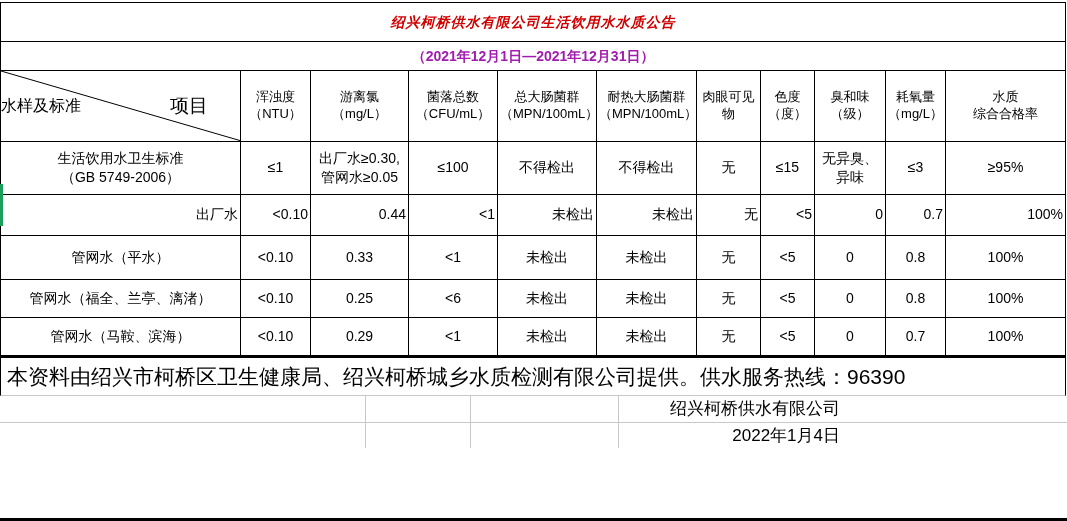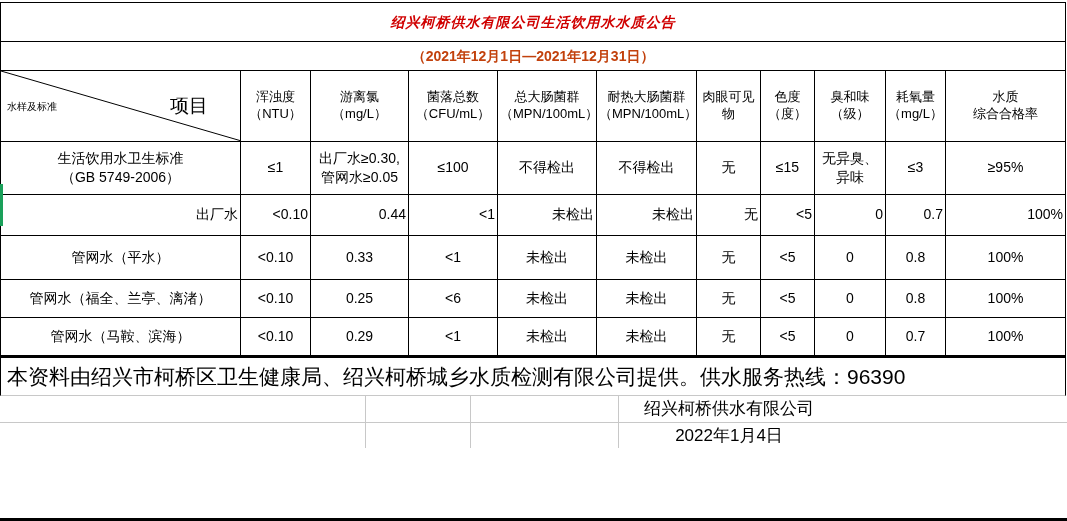--- a/index.html
+++ b/index.html
@@ -2,37 +2,37 @@
 <html><head>
 <meta charset="utf-8">
 <style>
   html,body{margin:0;padding:0;background:#fff;}
   .page{position:relative;width:1067px;height:521px;background:#fff;overflow:hidden;
         font-family:"Liberation Sans","DejaVu Sans",sans-serif;color:#000;}
   table.main{border-collapse:collapse;table-layout:fixed;width:1066px;margin-top:2px;}
   table.main td{border:1px solid #000;text-align:center;vertical-align:middle;
         white-space:pre-line;font-size:14px;line-height:1.3;padding:1px 2px;overflow:hidden;}
   td.title{font-size:23px;font-weight:bold;color:#d00000;height:36px;letter-spacing:1px;font-style:italic;}
-  td.period{font-size:18px;font-weight:bold;color:#c2410c;height:26px;}
+  td.period{font-size:18px;font-weight:bold;color:#a21caf;height:26px;}
   tr.hdr td{font-size:13px;height:62px;}
   td.corner{position:relative;padding:0;}
   .diag{position:absolute;left:0;top:0;width:100%;height:100%;}
-  .corner-sample{position:absolute;left:6px;top:50%;transform:translateY(-50%);font-size:10px;font-family:Liberation Serif, serif;}
+  .corner-sample{position:absolute;left:0;top:50%;transform:translateY(-50%);font-size:16px;font-family:Liberation Serif, serif;}
   .corner-item{position:absolute;right:32px;top:50%;transform:translateY(-50%);font-size:19px;}
   tr.std td{height:50px;}
   td.lft{text-align:left;padding-left:5px;font-size:13px;}
   tr.r1 td{height:38px;text-align:right;} tr.r2 td{height:41px;} tr.r3 td{height:34px;}
   tr.r4 td{height:41px;} tr.r5 td{height:35px;} tr.r6 td{height:35px;}
   .footnote{width:1058px;height:37px;line-height:37px;border-top:2px solid #000;
         border-left:1px solid #000;border-right:1px solid #000;border-bottom:1px solid #c8c8c8;
         font-size:21px;padding-left:6px;white-space:nowrap;overflow:hidden;}
   .gridarea{position:relative;width:1067px;height:52px;}
   .vline{position:absolute;top:0;bottom:0;width:1px;background:#c8c8c8;}
   .hline{position:absolute;left:0;right:0;height:1px;background:#c8c8c8;}
-  .company,.date{position:absolute;left:618px;width:222px;text-align:center;font-size:17px;}
+  .company,.date{position:absolute;left:618px;width:222px;text-align:right;font-size:17px;}
   .company{top:0;height:26px;line-height:26px;}
   .date{top:27px;height:25px;line-height:25px;}
   .bottomline{position:absolute;left:0;bottom:0;width:1067px;height:3px;background:#000;}
   .cursor-green{position:absolute;left:0;top:184px;width:3px;height:42px;background:#1aa05a;z-index:5;}
 </style>
 </head>
 <body>
 
 <div class="page">
 

